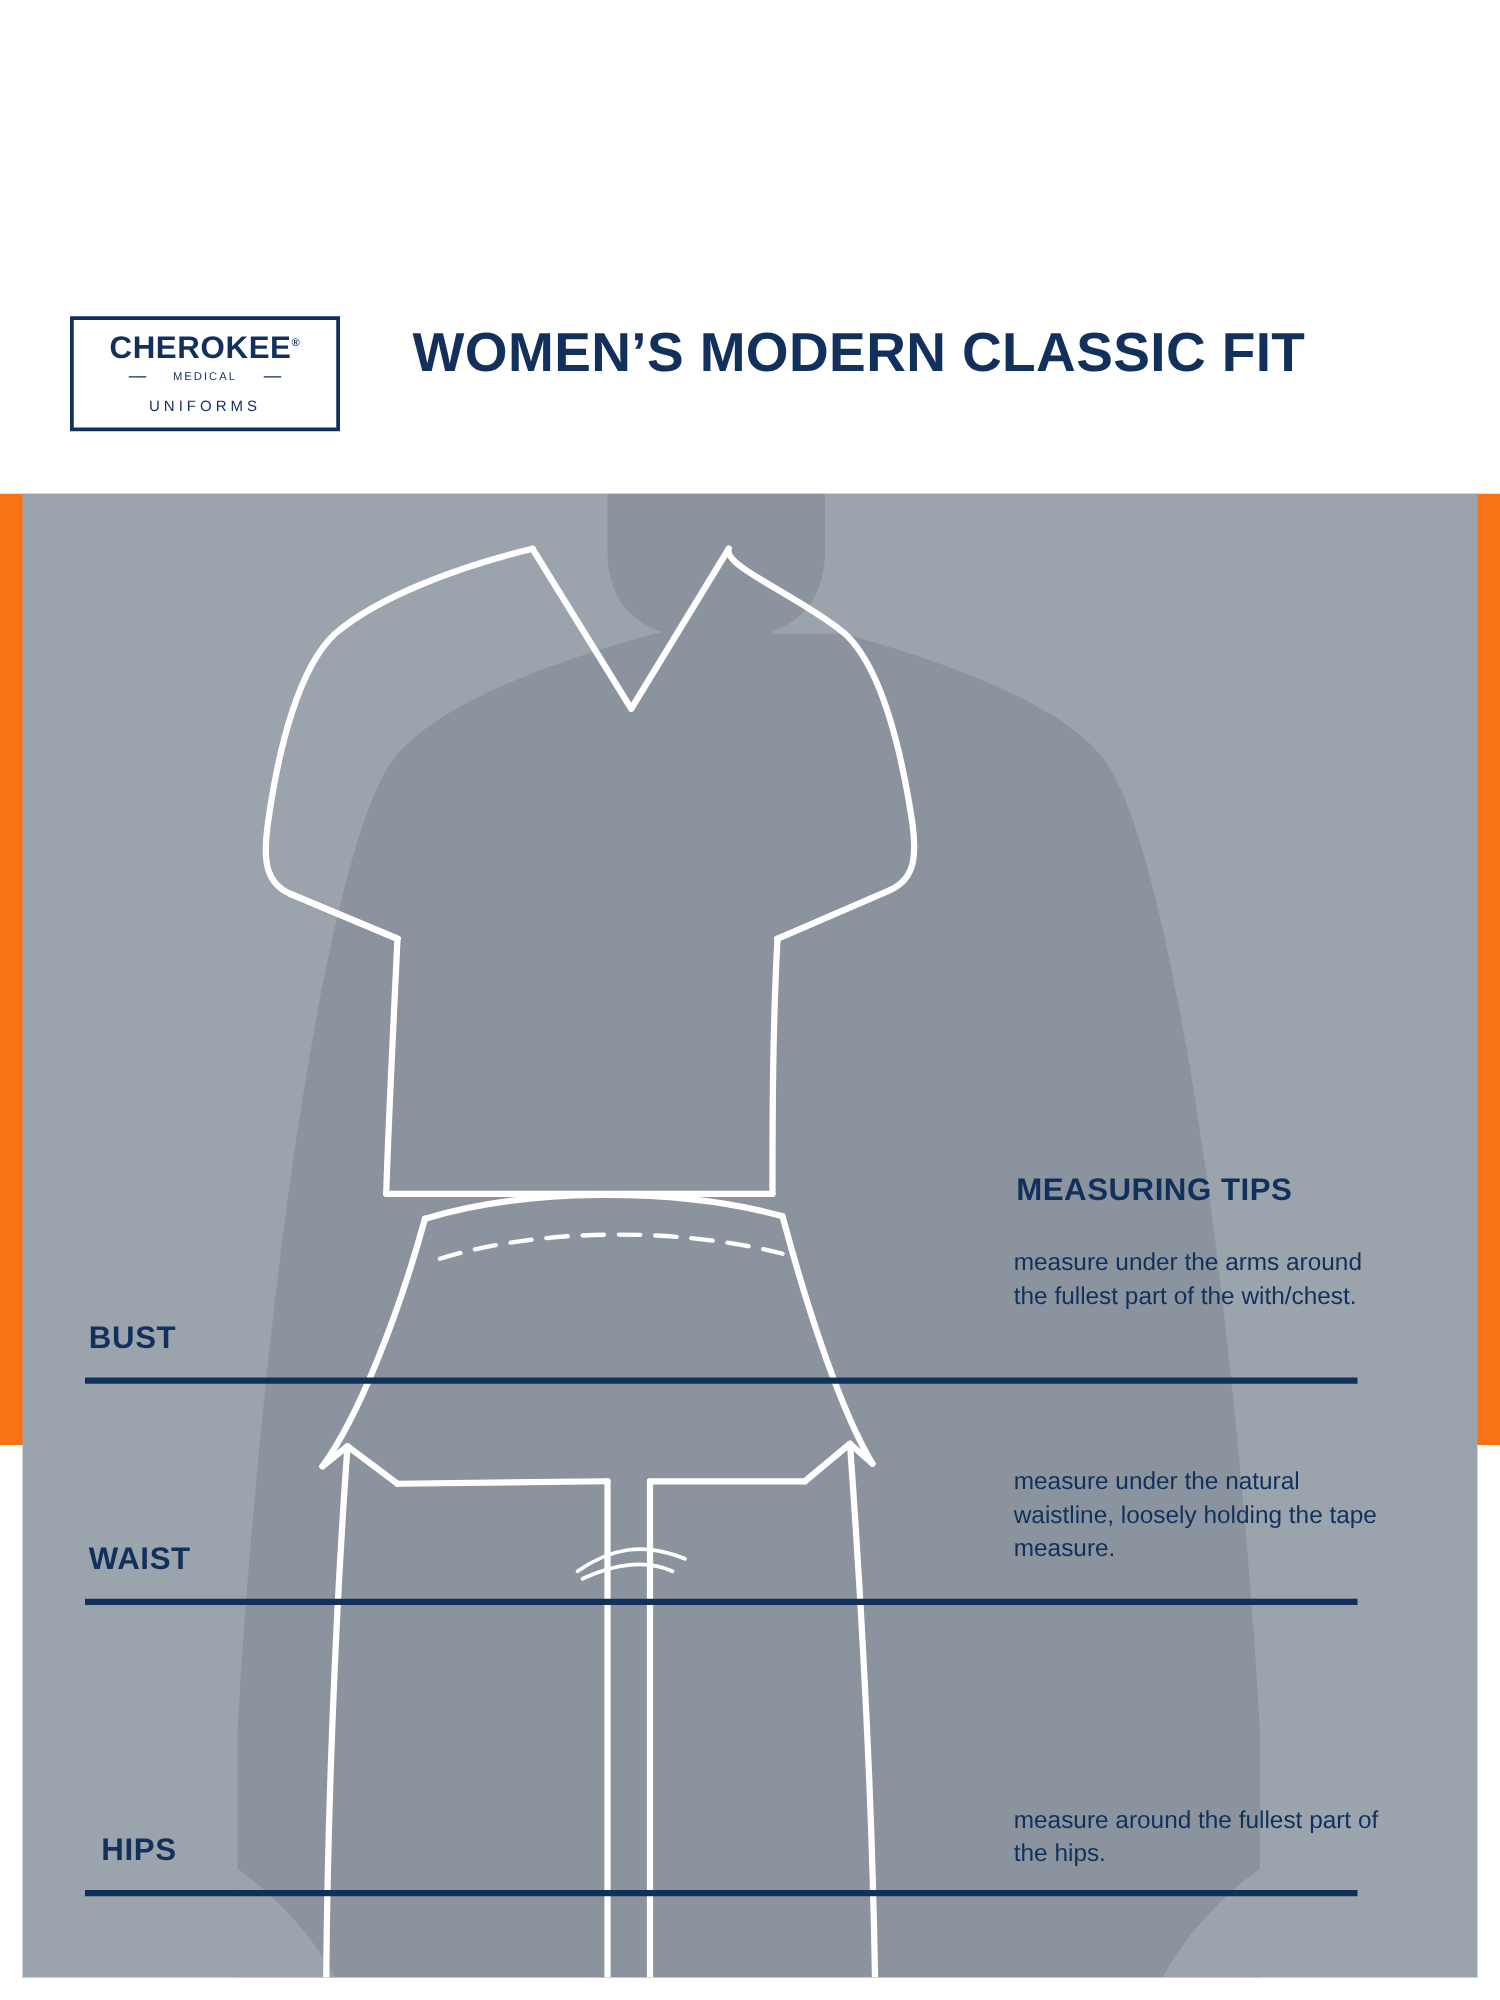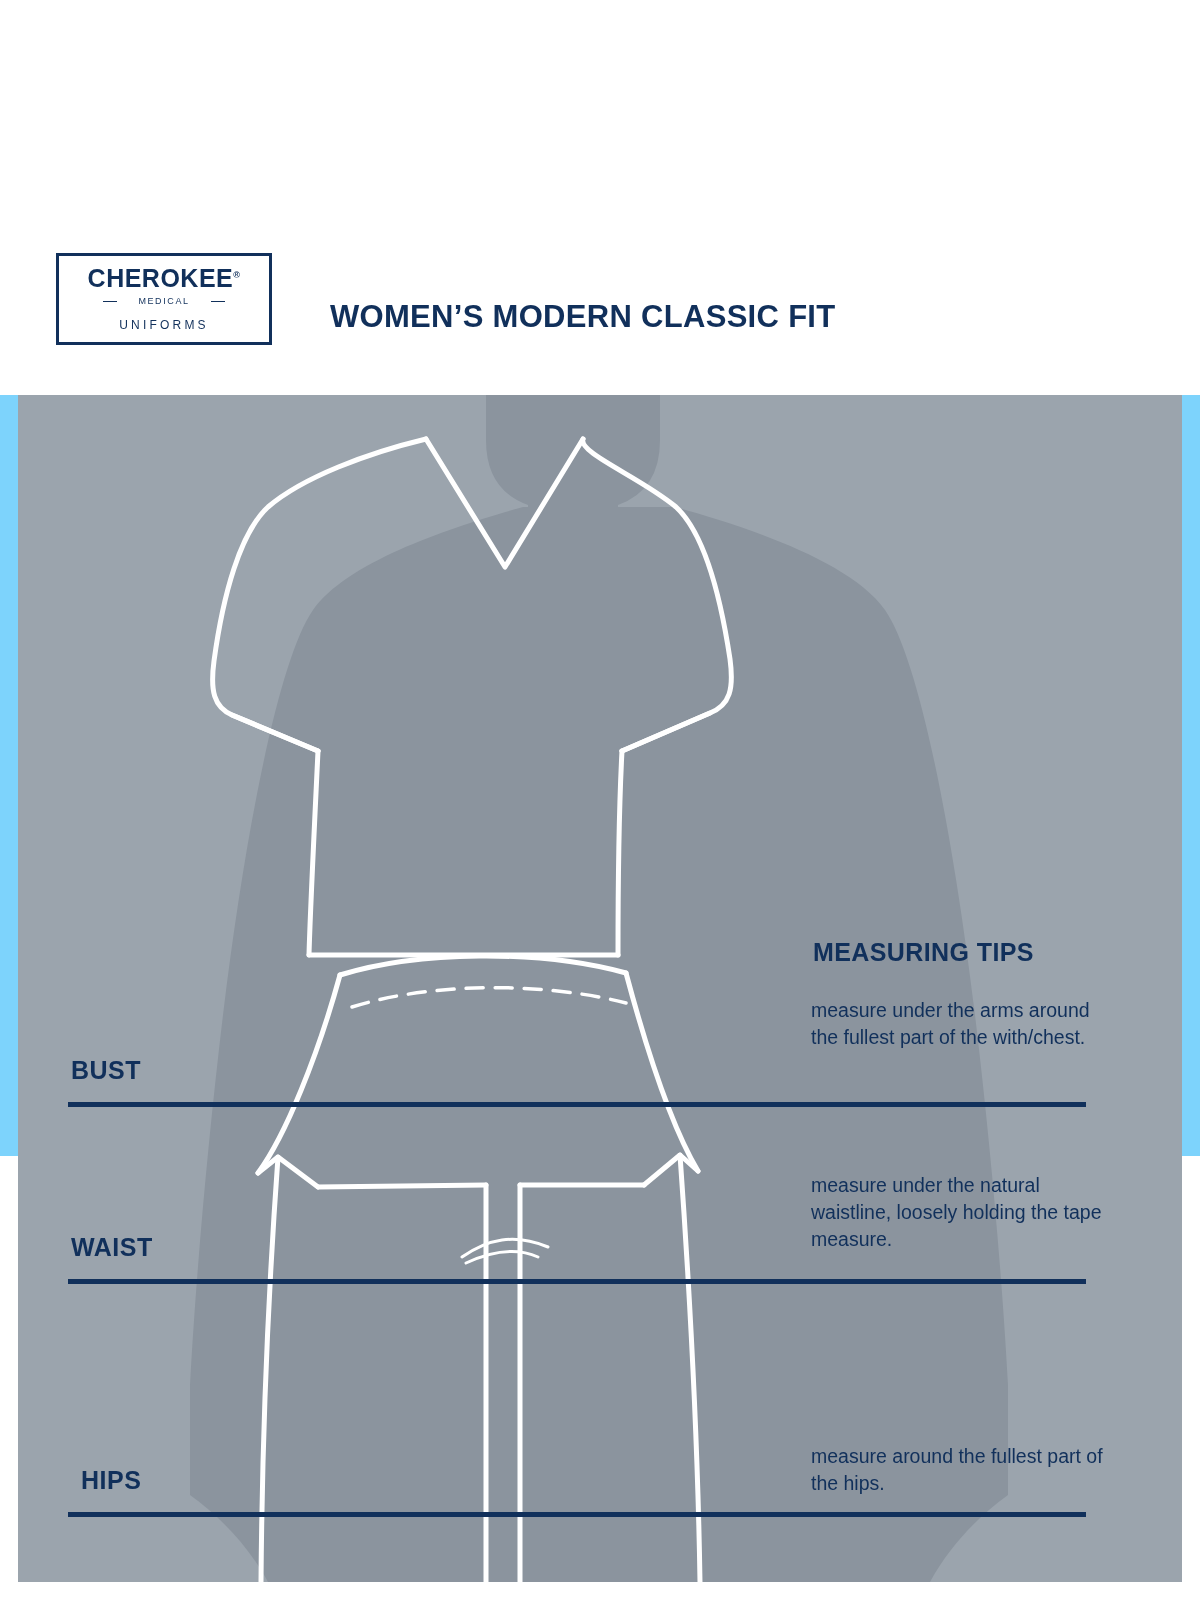--- a/index.html
+++ b/index.html
@@ -10,21 +10,21 @@
     width: 1200px;
     height: 1600px;
     background: #ffffff;
     font-family: "Liberation Sans", sans-serif;
     overflow: hidden;
   }
   .page {
     position: relative;
     width: 1200px;
     height: 1156px;
-    background: #7dd3fc;
+    background: #f97316;
     text-decoration: underline;
   }
 
   
   .header {
     position: absolute;
     left: 0;
     top: 0;
     width: 1200px;
     height: 395px;
@@ -77,25 +77,24 @@
     font-size: 12px;
     letter-spacing: 3.2px;
     margin-top: 12px;
     font-weight: normal;
   }
   .title {
     position: absolute;
     left: 330px;
     top: 258px;
     color: #11305b;
-    font-size: 31px;
+    font-size: 44px;
     font-weight: bold;
     letter-spacing: 0.3px;
     white-space: nowrap;
-    margin-top: 41px;
   }
   .subtitle {
     position: absolute;
     left: 332px;
     top: 315px;
     color: #11305b;
     font-size: 23px;
     font-weight: normal;
     white-space: nowrap;
   }

